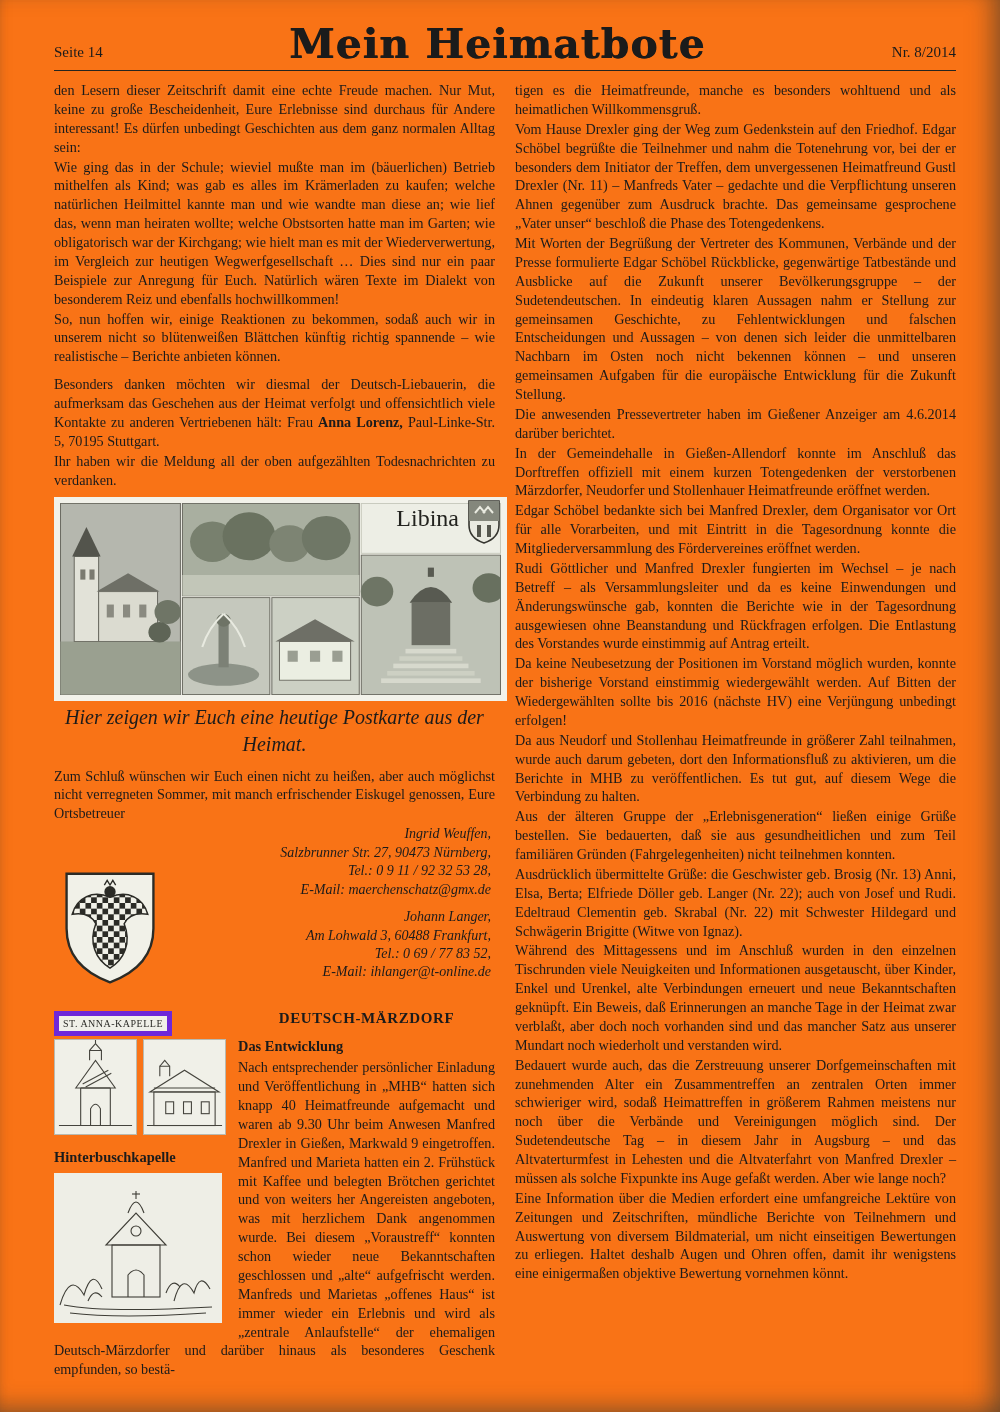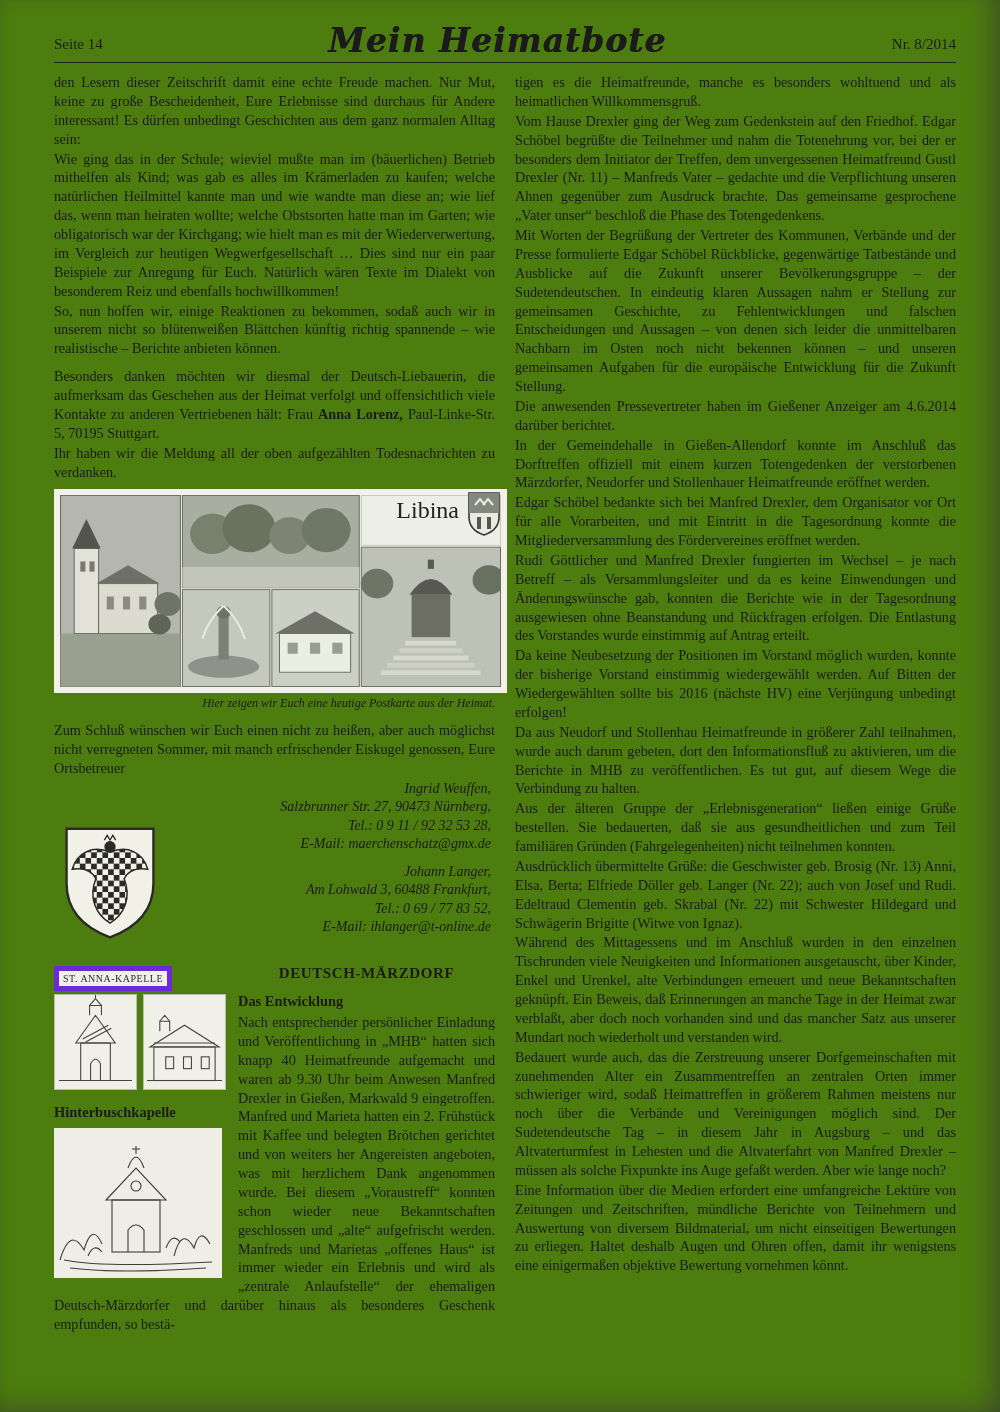--- a/index.html
+++ b/index.html
@@ -6,34 +6,34 @@
   body {
     width:1000px; height:1412px;
     background:#b6b9ae;
     font-family:"Liberation Serif", serif;
   }
   .page {
     position:relative;
     width:1000px; height:1412px;
     box-sizing:border-box;
     padding:24px 44px 30px 54px;
-    background:#4d7c0f;
+    background:#f97316;
     color:#1b1b1b;
     overflow:hidden;
     box-shadow: inset -20px 0 24px -12px rgba(55,57,50,.55),
                 inset 0 -18px 22px -12px rgba(55,57,50,.45),
                 inset 6px 0 10px -8px rgba(55,57,50,.25);
   }
   .pg-header {
     display:flex; justify-content:space-between; align-items:flex-end;
   }
   .pg-label { font-size:15px; padding-bottom:4px; }
   .masthead {
     margin:0; font-family:"DejaVu Serif", serif;
-    font-size:33px; font-weight:bold; font-style:italic;
+    font-size:41px; font-weight:bold; 
     letter-spacing:1px; line-height:1;
     text-shadow:0.6px 0 0 #1b1b1b;
   }
   .rule { border:none; border-top:1.7px solid #25251f; margin:5px 0 10px; }
   .columns { display:flex; gap:20px; }
   .col {
     flex:1; min-width:0;
     font-size:14.2px; line-height:1.33;
     text-align:justify;
   }
@@ -45,21 +45,21 @@
   .montage {
     position:relative; margin:8px 0 3px 0; padding:6px;
     width:100%; height:192px; background:#f2f2ea;
   }
   .montage svg.photos { display:block; width:100%; height:100%; }
   .libina-label {
     position:absolute; top:6px; right:48px;
     font-size:24px; color:#23231f; font-family:"Liberation Serif", serif;
   }
   .libina-arms { position:absolute; top:2px; right:6px; }
-  .caption { font-style:italic; font-size:12px; text-align:right; margin:3px 0 8px; }
+  .caption { font-style:italic; font-size:20px; text-align:center; margin:3px 0 8px; }
 
   
   .contacts-wrap { position:relative; min-height:176px; margin-top:2px; }
   .contact-block {
     text-align:right; font-style:italic; font-size:14px; line-height:1.32;
     padding-right:4px;
   }
   .cb2 { margin-top:9px; }
   .arms { position:absolute; left:8px; top:44px; }
 

